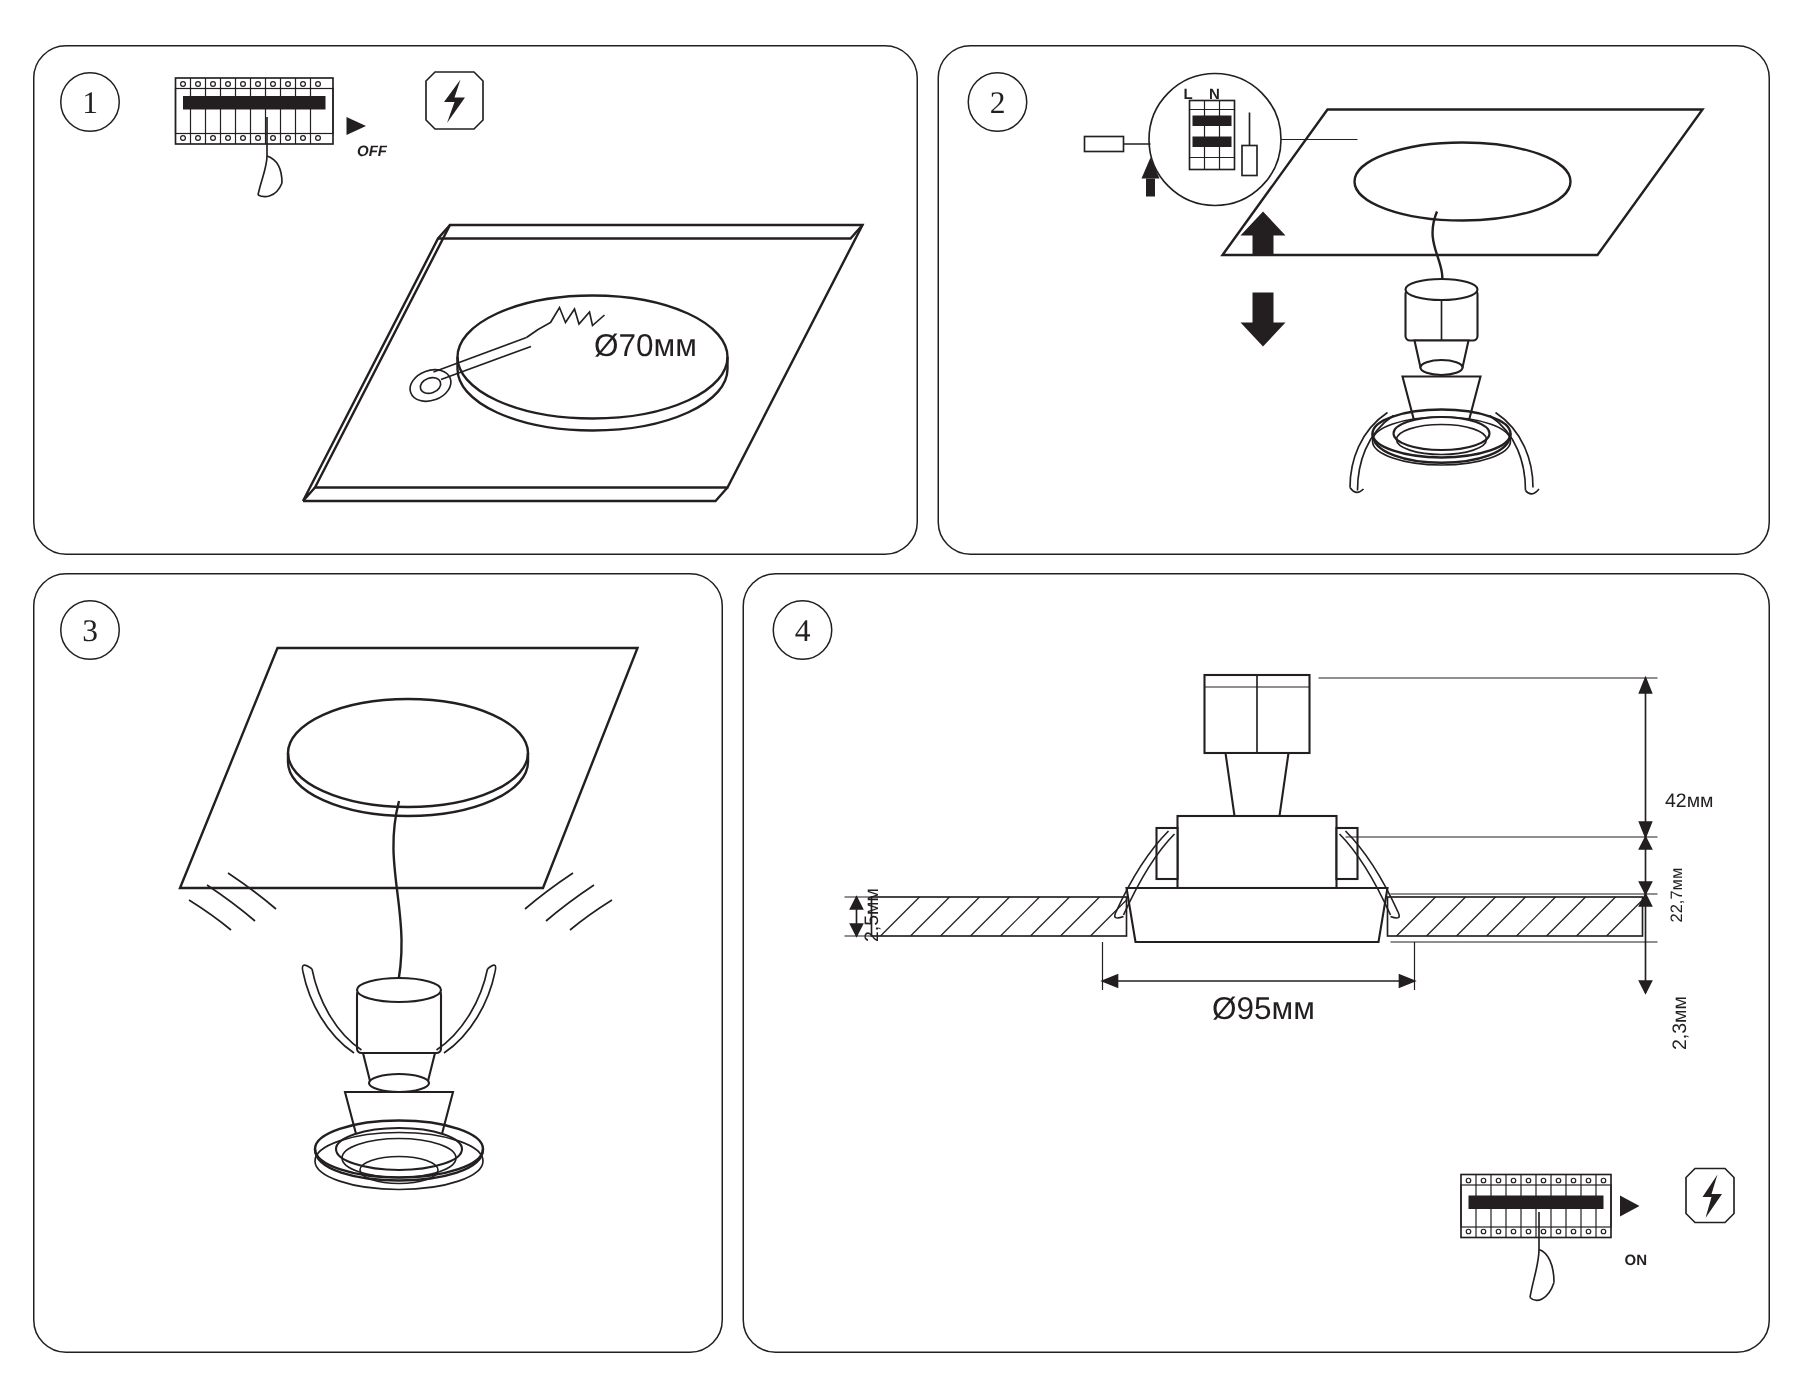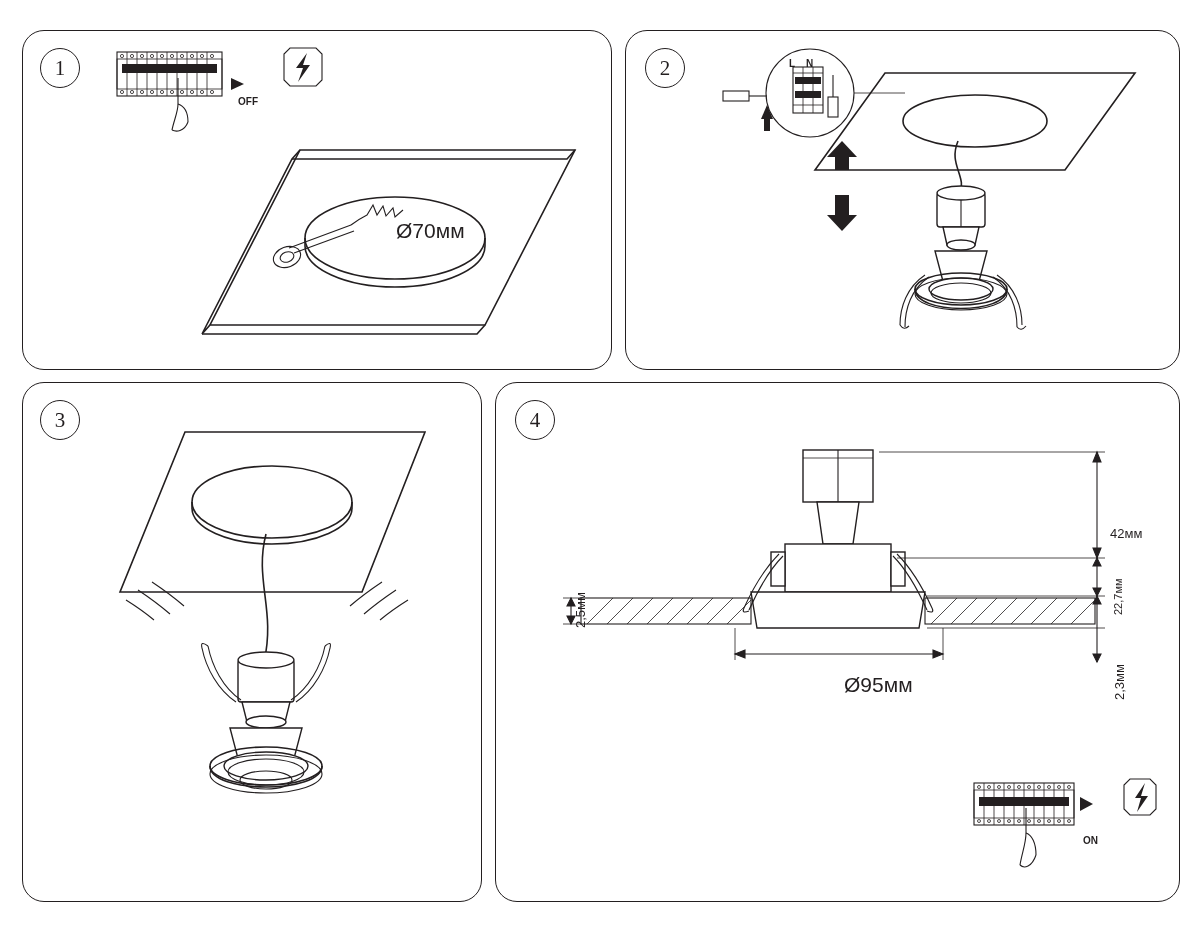--- a/index.html
+++ b/index.html
@@ -129,21 +129,21 @@
         <path d="M78 62 C84 64 88 70 88 80"></path>
         <path d="M72 88 C76 90 84 90 88 80"></path>
       </g>
 
       <g>
         <polygon points="190,6 216,6 222,12 222,38 216,44 190,44 184,38 184,12" class="stroke-thin"></polygon>
         <polygon points="207,11 196,26 203,26 198,40 210,23 203,23" class="fillblk"></polygon>
       </g>
     </svg>
   </div>
-  <div class="lbl tiny" style="left:238px; top:96px;">OFF</div>
+  <div class="lbl tiny" style="left:238px; top:96px;font-style:italic;">OFF</div>
 
   <div class="art" style="left:190px; top:135px;">
     <svg width="400" height="215" viewBox="0 0 400 215">
 
       <polygon points="110,15 385,15 295,190 20,190" class="stroke"></polygon>
       <polyline points="110,15 102,24 12,199 20,190" class="stroke"></polyline>
       <polyline points="385,15 377,24 102,24" class="stroke"></polyline>
       <polyline points="12,199 287,199 295,190" class="stroke"></polyline>
 
       <ellipse cx="205" cy="103" rx="90" ry="41" class="stroke"></ellipse>
@@ -361,21 +361,21 @@
         <line x1="190" y1="196" x2="190" y2="228" class="stroke-hair"></line>
         <line x1="398" y1="196" x2="398" y2="228" class="stroke-hair"></line>
       </g>
     </svg>
   </div>
 
   <div class="lbl dim-sub" style="left:1110px; top:526px;">42мм</div>
   <div class="lbl dim-sub rot90" style="left:1112px; top:615px; font-size:11px;">22,7мм</div>
   <div class="lbl dim-sub rot90" style="left:1112px; top:700px;">2,3мм</div>
   <div class="lbl dim-sub rot90" style="left:573px; top:628px;">2,5мм</div>
-  <div class="lbl dim-main" style="left:844px; top:661px;margin-top:12px;">Ø95мм</div>
+  <div class="lbl dim-main" style="left:808px; top:661px;">Ø95мм</div>
 
   <div class="art" style="left:960px; top:775px;">
     <svg width="200" height="110" viewBox="0 0 200 110">
       <g>
         <rect x="14" y="8" width="100" height="42" class="stroke-thin"></rect>
         <rect x="14" y="15" width="100" height="28" class="stroke-hair"></rect>
         <g class="stroke-hair">
           <line x1="24" y1="8" x2="24" y2="50"></line>
             <line x1="34" y1="8" x2="34" y2="50"></line>
           <line x1="44" y1="8" x2="44" y2="50"></line>

